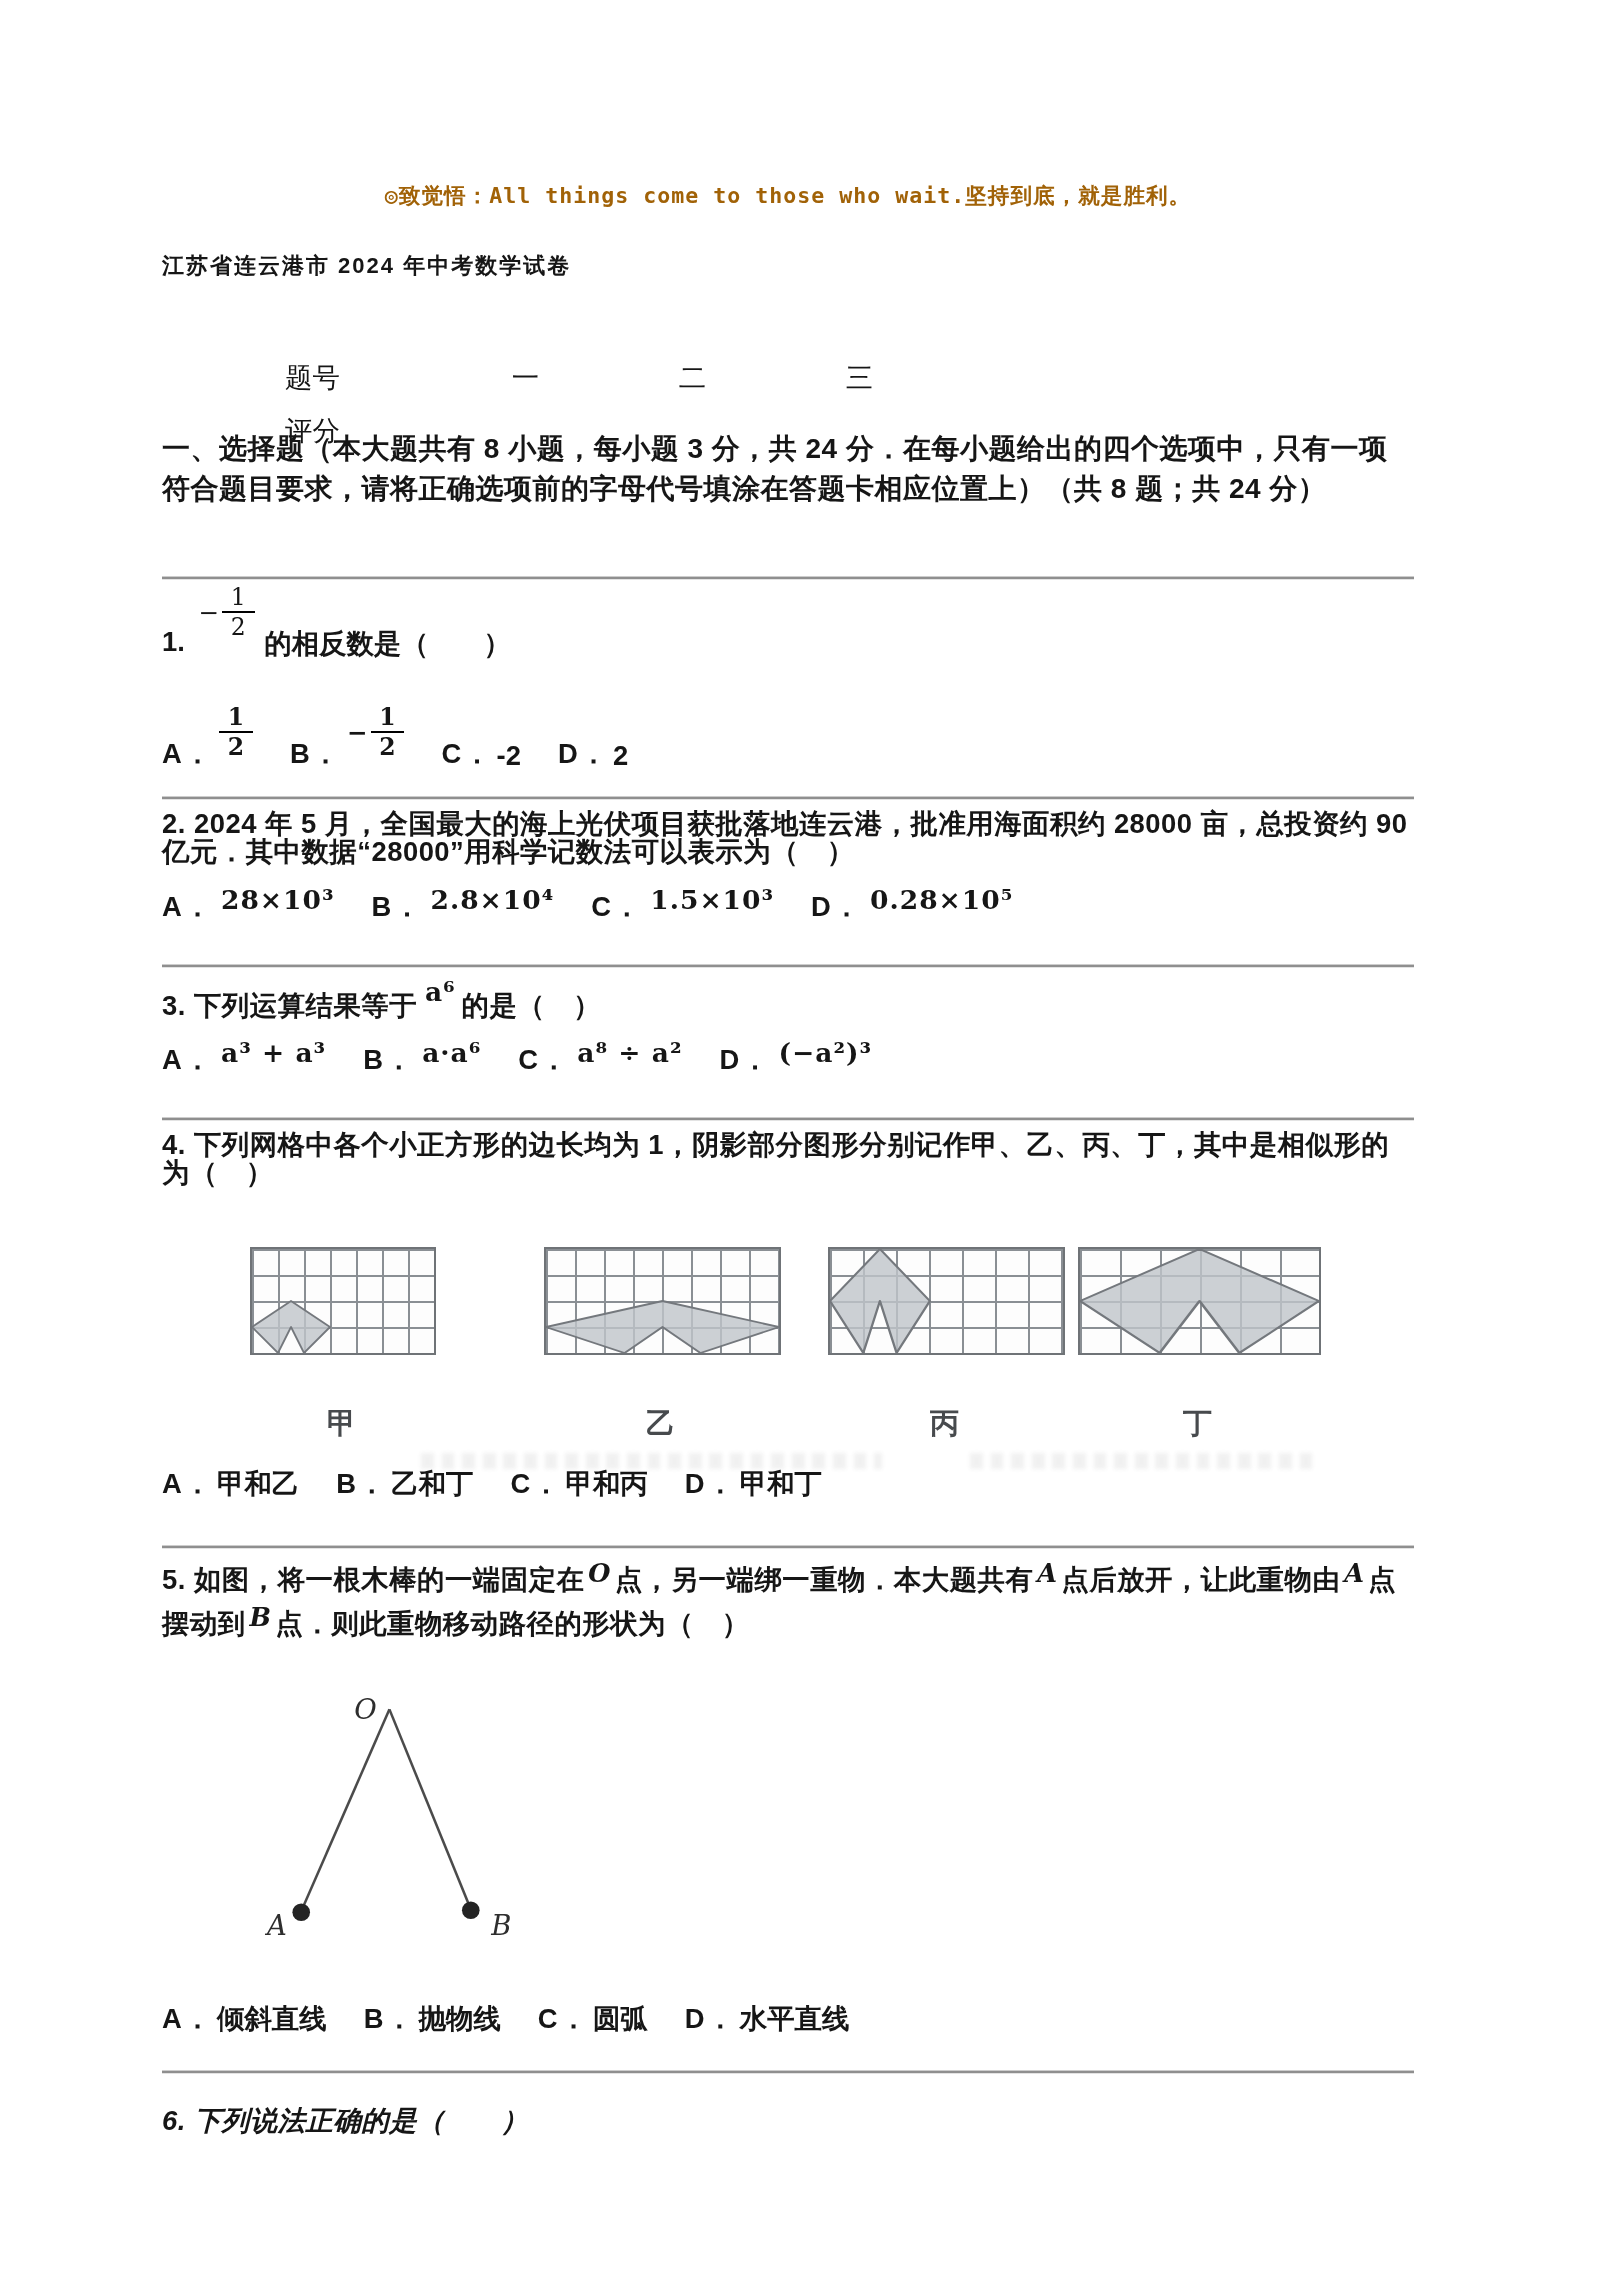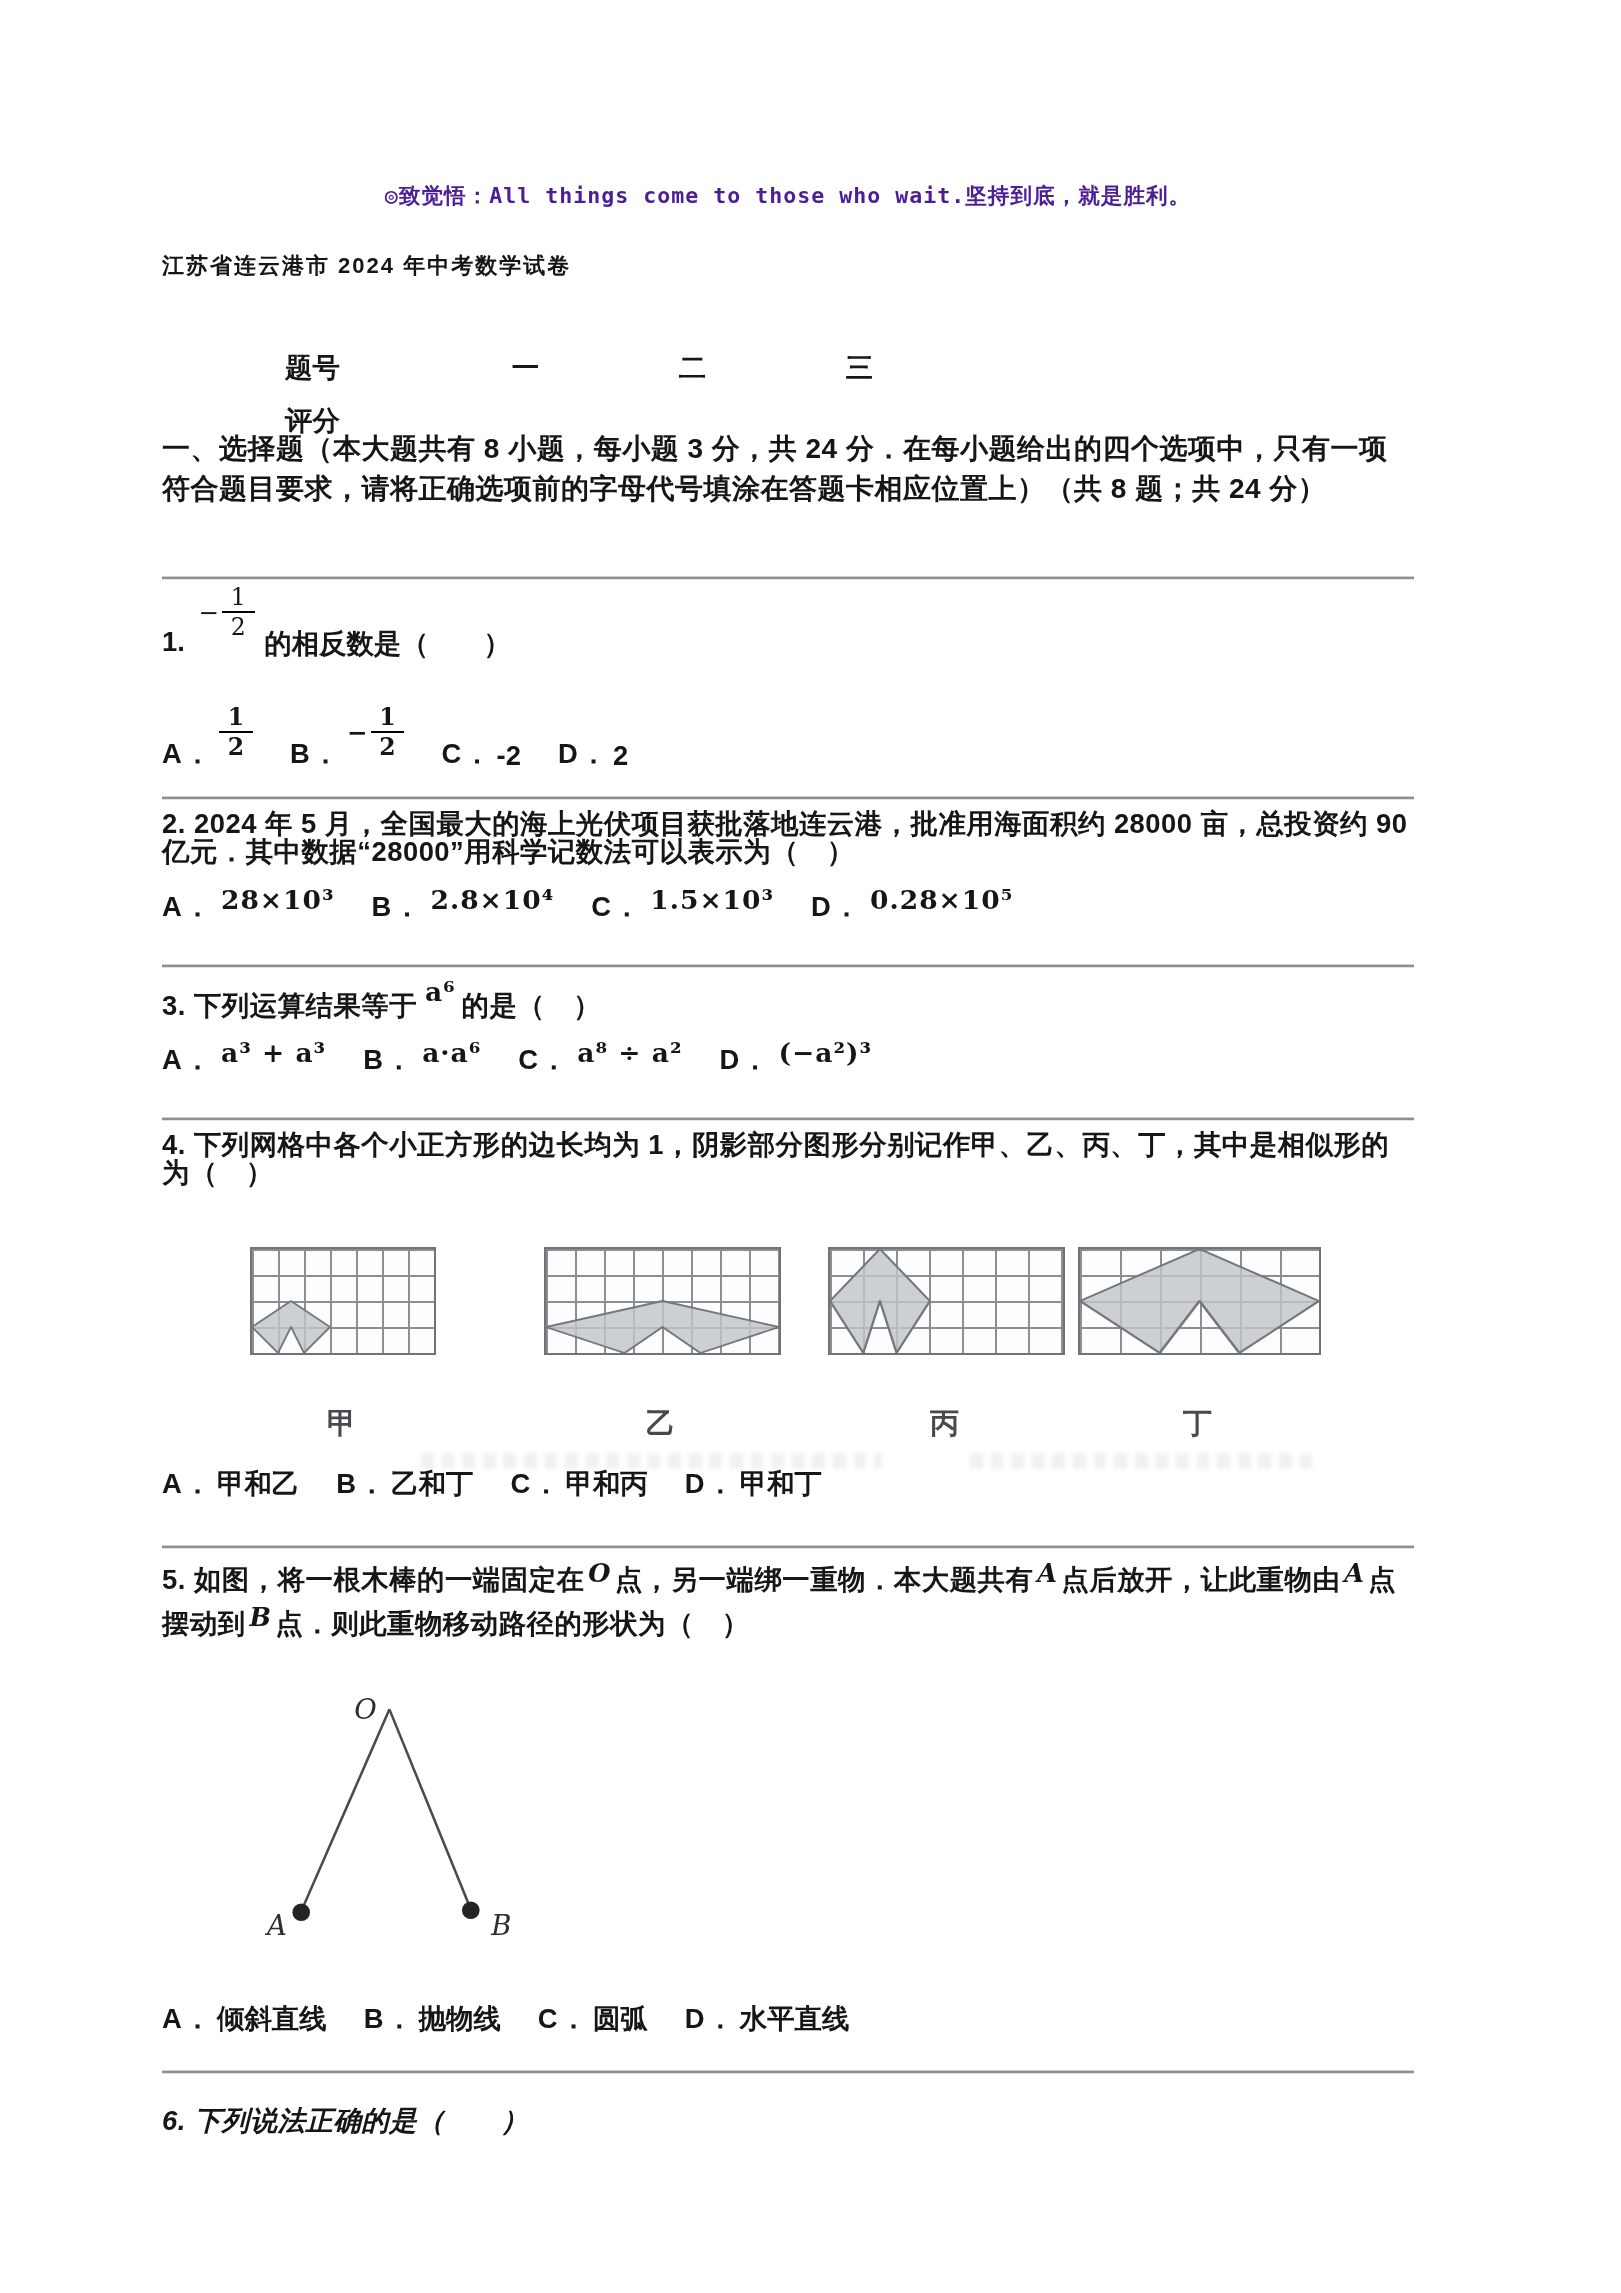--- a/index.html
+++ b/index.html
@@ -1,24 +1,24 @@
 <!DOCTYPE html>
 <html><head>
 <meta charset="utf-8">
 <style>
   html,body{margin:0;padding:0;background:#ffffff;}
   body{width:1621px;height:2294px;overflow:hidden;font-family:"Liberation Sans",sans-serif;color:#161616;}
   .page{position:relative;width:1621px;height:2294px;background:#fff;}
 
   .blk{position:absolute;left:162px;width:1252px;}
 
-  .quote{top:181px;text-align:center;font-family:"DejaVu Sans Mono",monospace;font-size:21.6px;font-weight:600;letter-spacing:1px;color:#4c1d95;}
+  .quote{top:181px;text-align:center;font-family:"DejaVu Sans Mono",monospace;font-size:21.6px;font-weight:600;letter-spacing:1px;color:#a16207;}
   .title{top:251px;font-size:22px;font-weight:800;letter-spacing:2px;}
 
-  .score-table{top:341px;padding-left:123px;font-size:27.4px;font-weight:700;}
+  .score-table{top:351px;padding-left:123px;font-size:27.4px;font-weight:400;}
   .st-row{display:flex;height:53px;align-items:center;}
   .st-label{width:157px;}
   .st-cell{width:167px;text-align:center;}
 
   .heading{top:429px;font-size:28px;font-weight:700;line-height:40px;letter-spacing:0.5px;}
 
   .rule{position:absolute;left:162px;width:1252px;height:3.9px;
         background:linear-gradient(to bottom,#cdcdcd 25%,#8f8f8f 25%,#8f8f8f 70%,#e3e3e3 70%);}
   .r1{top:576px;} .r2{top:796px;} .r3{top:964px;} .r4{top:1117px;} .r5{top:1545px;} .r6{top:2070px;}
 

